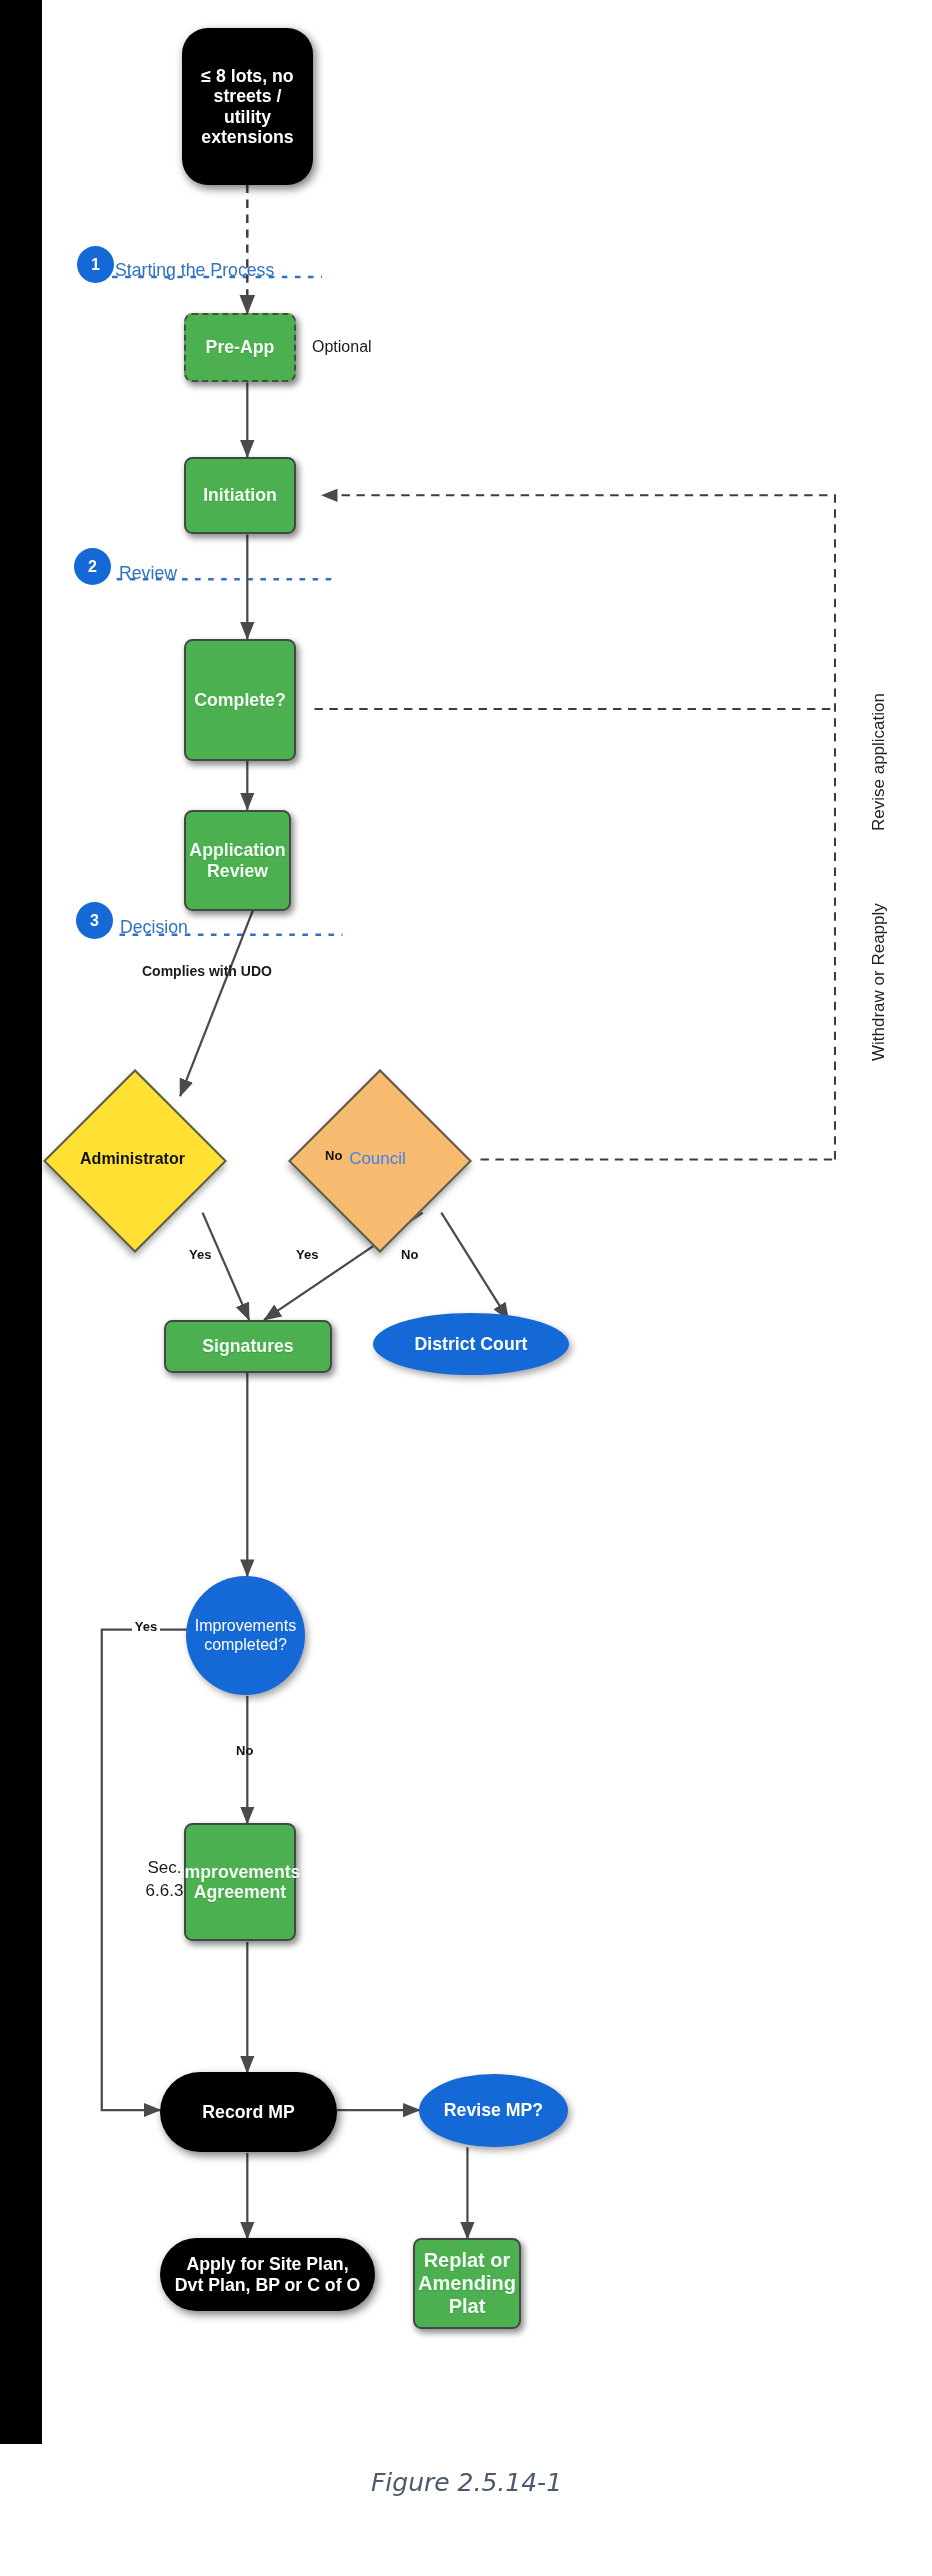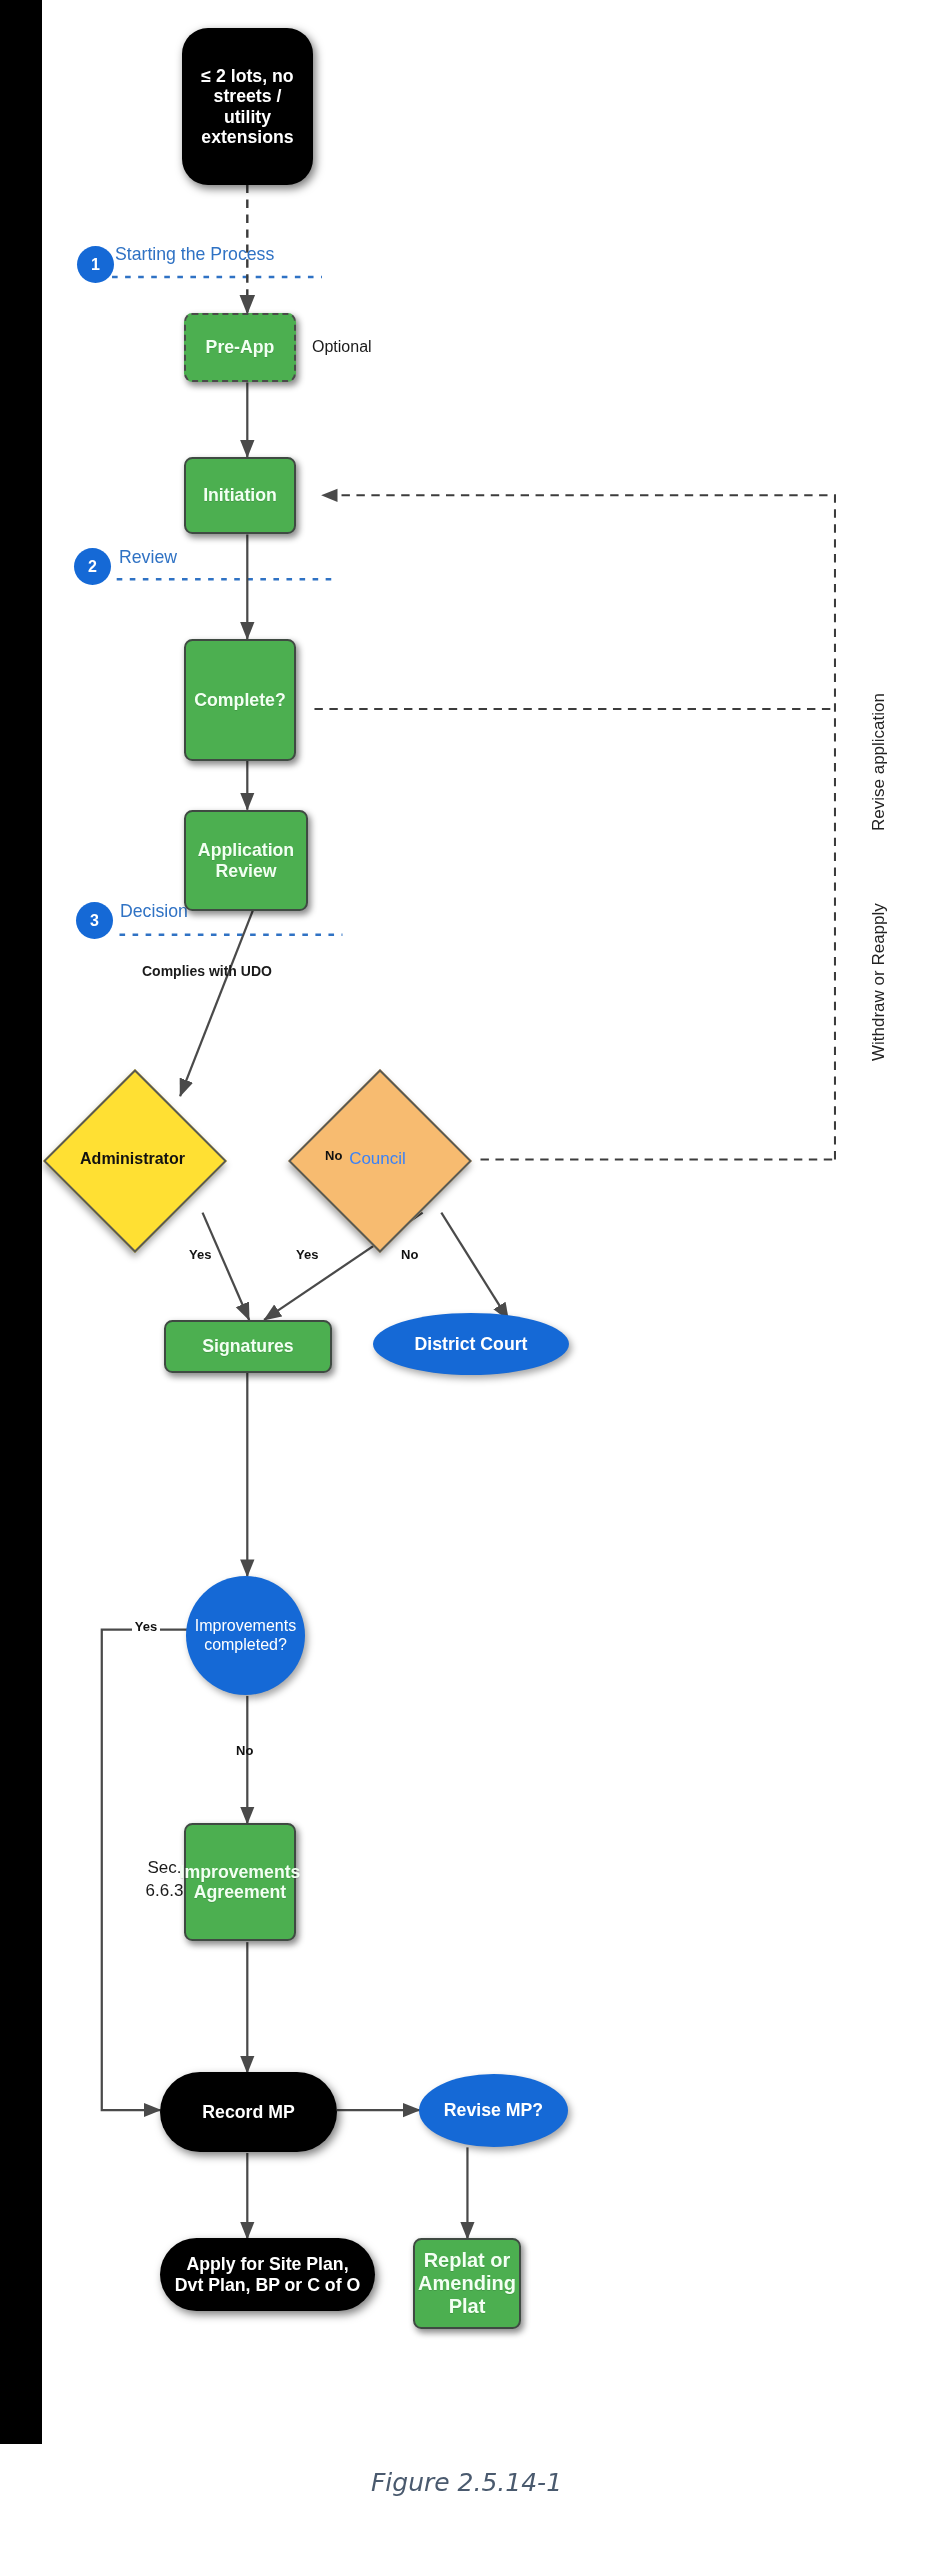--- a/index.html
+++ b/index.html
@@ -19,21 +19,21 @@
          box-shadow:2.8px 3.7px 7.5px rgba(0,0,0,0.35);}
   .blue-circle{background:#1569d6;color:#fff;border-radius:50%;font-weight:normal;
          box-shadow:2.8px 3.7px 7.5px rgba(0,0,0,0.35);}
   .diamond{position:absolute;}
   .diamond .shape{position:absolute;left:0;top:0;width:100%;height:100%;
          transform:rotate(45deg) ;}
   .dlabel{position:absolute;left:0;top:0;width:100%;height:100%;display:flex;
          align-items:center;justify-content:center;}
   .step-badge{position:absolute;width:37px;height:37px;border-radius:50%;background:#1569d6;
          color:#fff;font-weight:bold;font-size:16px;display:flex;align-items:center;justify-content:center;}
-  .step-label{position:absolute;color:#2f72c4;font-size:17.7px;white-space:nowrap;}
+  .step-label{position:absolute;color:#2f72c4;font-size:17.7px;white-space:nowrap;margin-top:16px;}
   .plain-label{position:absolute;color:#1a1a1a;font-size:16px;white-space:nowrap;}
   .plain-label.bold{font-weight:bold;font-size:14px;}
   .edge-label{position:absolute;color:#111;font-size:13px;font-weight:bold;white-space:nowrap;}
   .vert-label{position:absolute;color:#222;font-size:17px;white-space:nowrap;
          writing-mode:vertical-rl;transform:rotate(180deg);text-align:center;line-height:1.25;}
   #caption{position:absolute;left:0;top:2444px;width:933px;height:132px;background:#fff;
          display:flex;align-items:flex-start;justify-content:center;}
   #caption span{font-family:"DejaVu Sans",sans-serif;font-style:italic;font-size:25px;color:#4a5a6e;margin-top:24px;}
 </style>
 </head>
@@ -103,37 +103,37 @@
       <span>2</span>
     </div>
     <div class="step-label" style="left:77px;top:547px;">Review</div>
 
     <div class="step-badge" style="left:34px;top:902px;">
       <span>3</span>
     </div>
     <div class="step-label" style="left:78px;top:901px;">Decision</div>
 
     <div class="node black" style="left:140px;top:28px;width:131px;height:157px;font-size:17.7px;padding:0 9.3px;">
-      <span>≤ 2 lots, no streets / utility extensions</span>
+      <span>≤ 8 lots, no streets / utility extensions</span>
     </div>
 
     <div class="node rect green dashed" style="left:142px;top:313px;width:112px;height:69px;font-size:17.7px;">
       <span>Pre-App</span>
     </div>
     <div class="plain-label" style="left:270px;top:338px;">Optional</div>
 
     <div class="node rect green" style="left:142px;top:457px;width:112px;height:77px;font-size:17.7px;">
       <span>Initiation</span>
     </div>
 
     <div class="node rect green" style="left:142px;top:639px;width:112px;height:122px;font-size:17.7px;">
       <span>Complete?</span>
     </div>
 
-    <div class="node rect green" style="left:142px;top:810px;width:124px;height:101px;font-size:17.7px;padding:0 17px;">
+    <div class="node rect green" style="left:142px;top:810px;width:107px;height:101px;font-size:17.7px;padding:0 17px;">
       <span>Application Review</span>
     </div>
 
     <div class="plain-label bold" style="left:100px;top:963px;">Complies with UDO</div>
 
     <div class="diamond" style="left:28px;top:1096px;width:126px;height:126px;">
       <div class="shape" style="background:#ffe033;border:2.8px solid #5a5a52;box-shadow:2.8px 3.7px 7.5px rgba(0,0,0,0.35);"></div>
       <div class="dlabel" style="width:215px;left:-45px;">
         <span style="font-size:16px;font-weight:bold;color:#111;">Administrator</span>
       </div>

